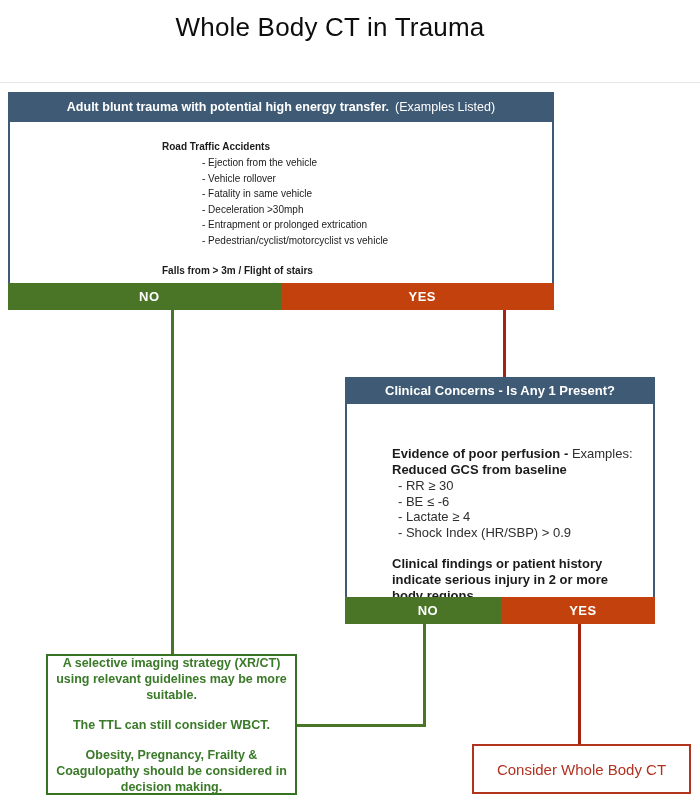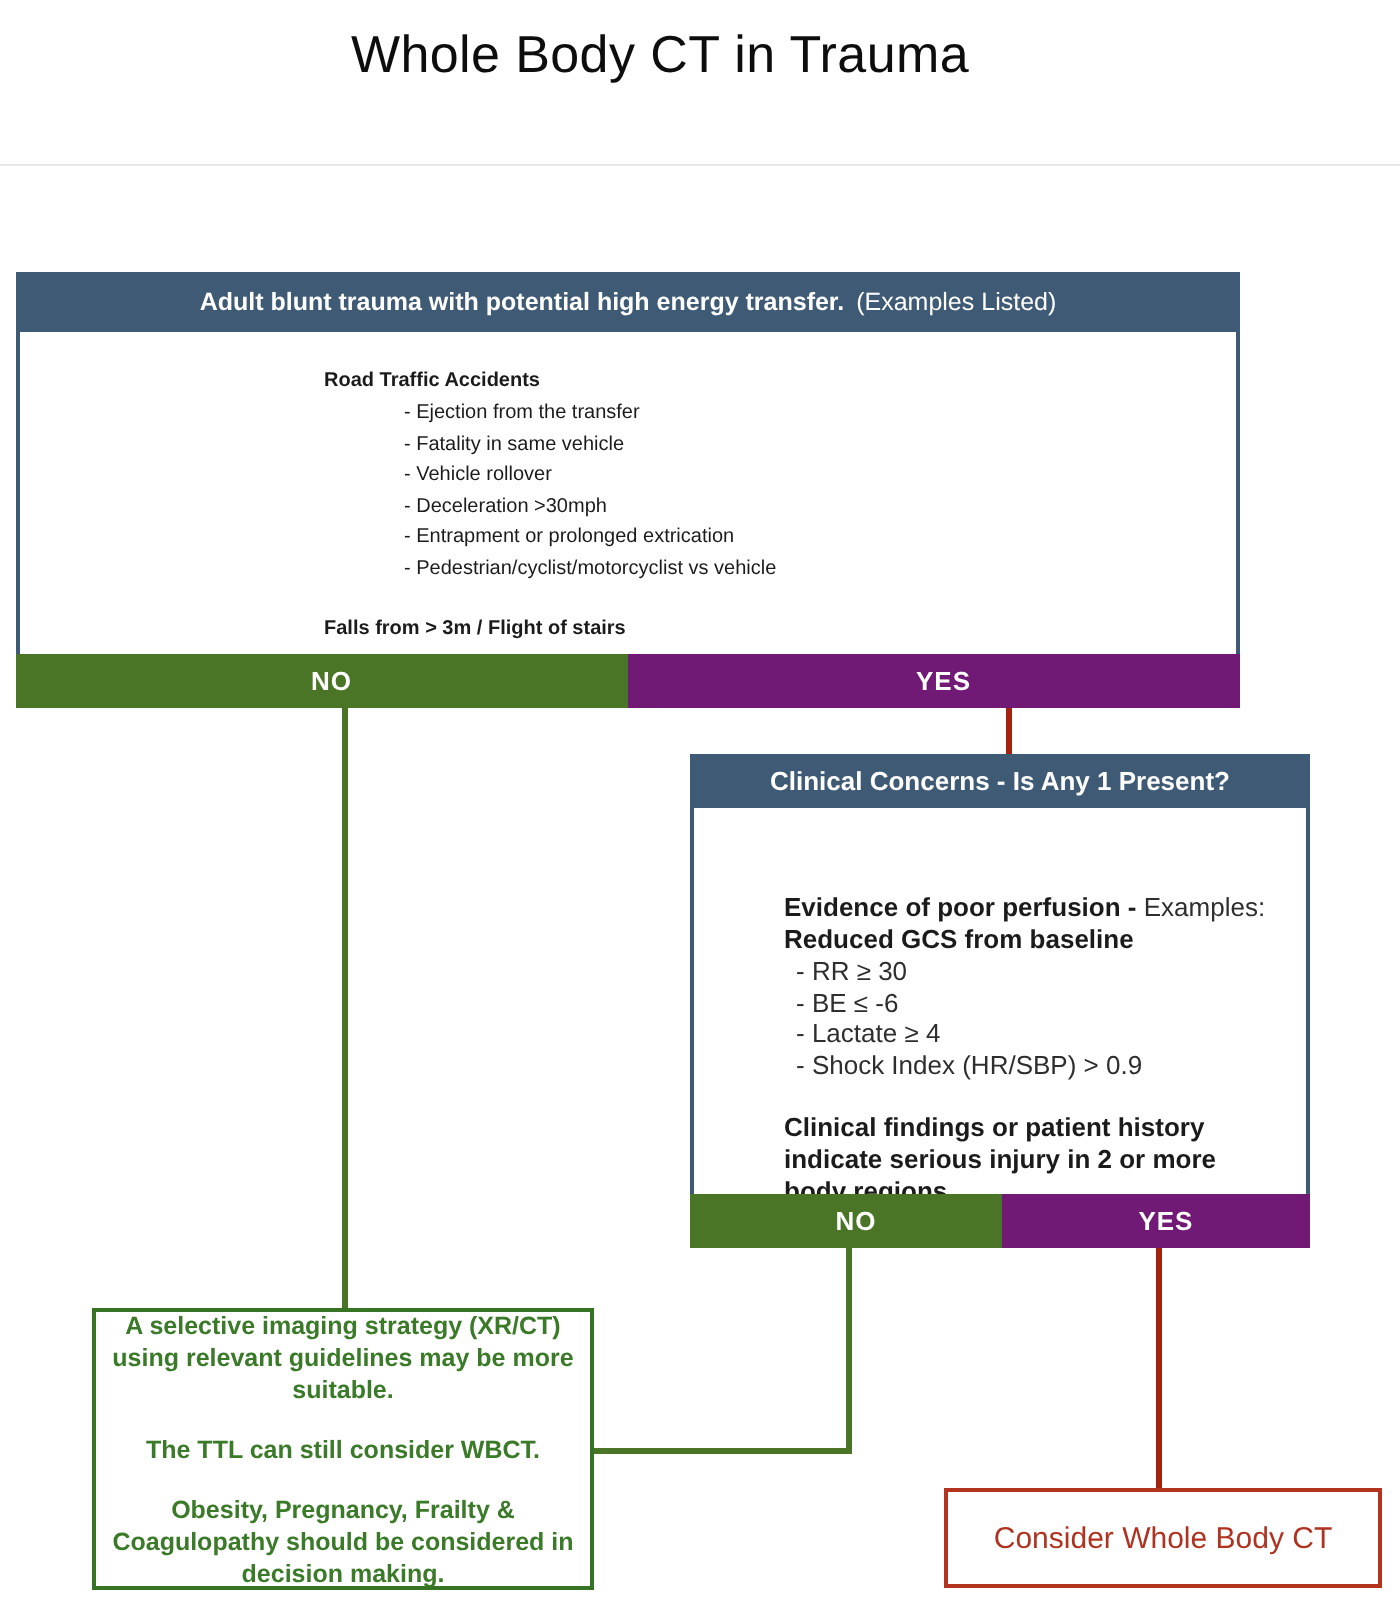--- a/index.html
+++ b/index.html
@@ -34,24 +34,24 @@
   .dbox .bodywrap{
     background:#ffffff;border-left:2px solid #3e5a74;border-right:2px solid #3e5a74;
     box-sizing:border-box;
   }
   .yn-bar{display:flex;height:27px;}
   .yn{
     display:flex;align-items:center;justify-content:center;
     color:#ffffff;font-weight:bold;font-size:13px;letter-spacing:.5px;padding-left:10px;
   }
   .yn.no{background:#4a7526;}
-  .yn.yes{background:#701a75;}
+  .yn.yes{background:#c2410c;}
 
   
-  .box1{left:8px;top:92px;width:612px;margin-top:44px;}
+  .box1{left:8px;top:92px;width:546px;}
   .box1 .hdr{height:30px;}
   .box1 .bodywrap{height:161px;padding:17px 10px 0 152px;font-size:10px;}
   .box1 .sec-title{font-weight:bold;line-height:16px;}
   .box1 .bullet{margin-left:40px;line-height:15.5px;}
   .box1 .sec2{margin-top:15px;}
   .box1 .yn.no{width:329px;}
   .box1 .yn.yes{width:330px;}
 
   
   .box2{left:345px;top:377px;width:310px;}
@@ -96,23 +96,23 @@
 <div class="abs line green" style="left:297px;top:724px;width:129px;height:3px;"></div>
 <div class="abs line red" style="left:578px;top:624px;width:3px;height:121px;"></div>
 
 <div class="abs dbox box1">
   <div class="hdr">
     <span>Adult blunt trauma with potential high energy transfer.</span>
     <span class="normal">(Examples Listed)</span>
   </div>
   <div class="bodywrap">
     <div class="sec-title">Road Traffic Accidents</div>
-    <div class="bullet">- Ejection from the transfer</div>
+    <div class="bullet">- Ejection from the vehicle</div>
+    <div class="bullet">- Vehicle rollover</div>
     <div class="bullet">- Fatality in same vehicle</div>
-    <div class="bullet">- Vehicle rollover</div>
     <div class="bullet">- Deceleration &gt;30mph</div>
     <div class="bullet">- Entrapment or prolonged extrication</div>
     <div class="bullet">- Pedestrian/cyclist/motorcyclist vs vehicle</div>
     <div class="sec-title sec2">Falls from &gt; 3m / Flight of stairs</div>
   </div>
   <div class="yn-bar">
     <div class="yn no">NO</div>
     <div class="yn yes">YES</div>
   </div>
 </div>

